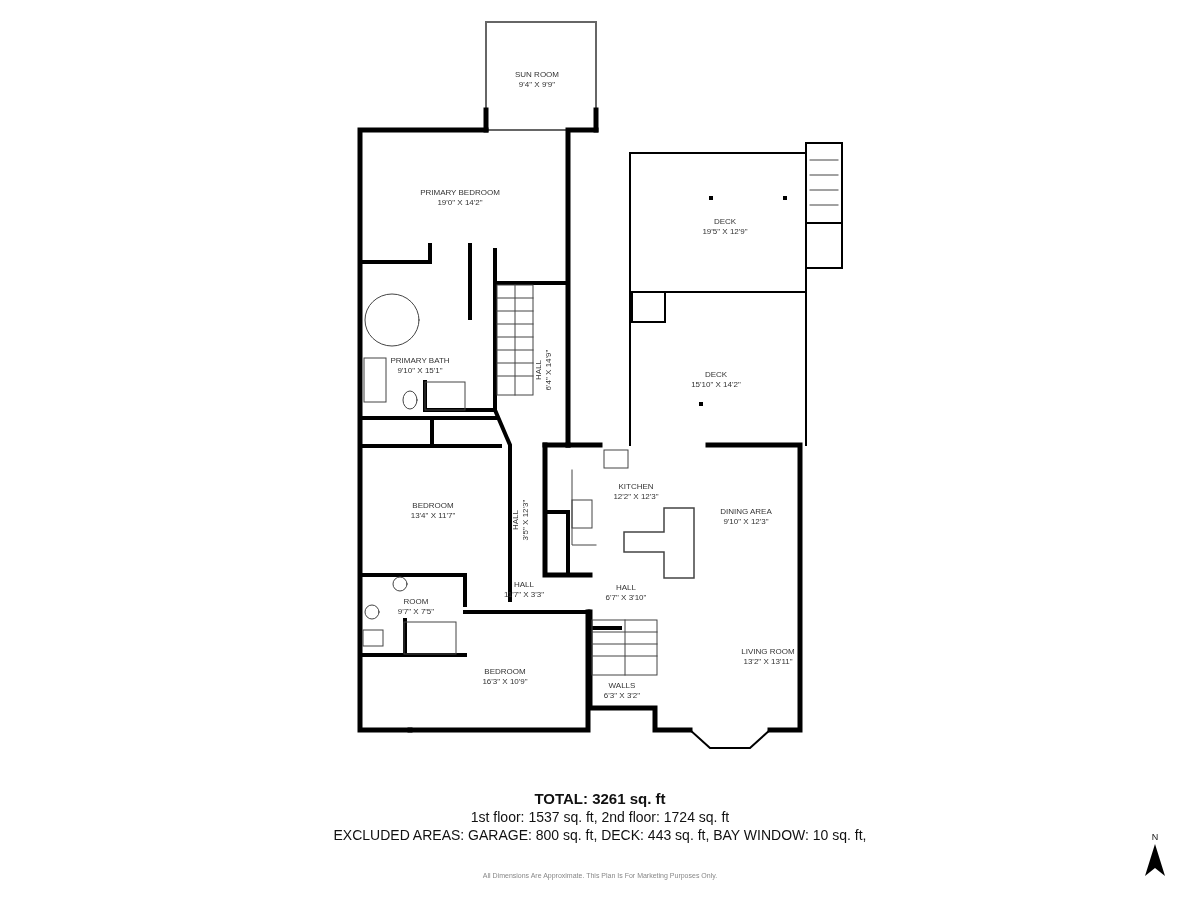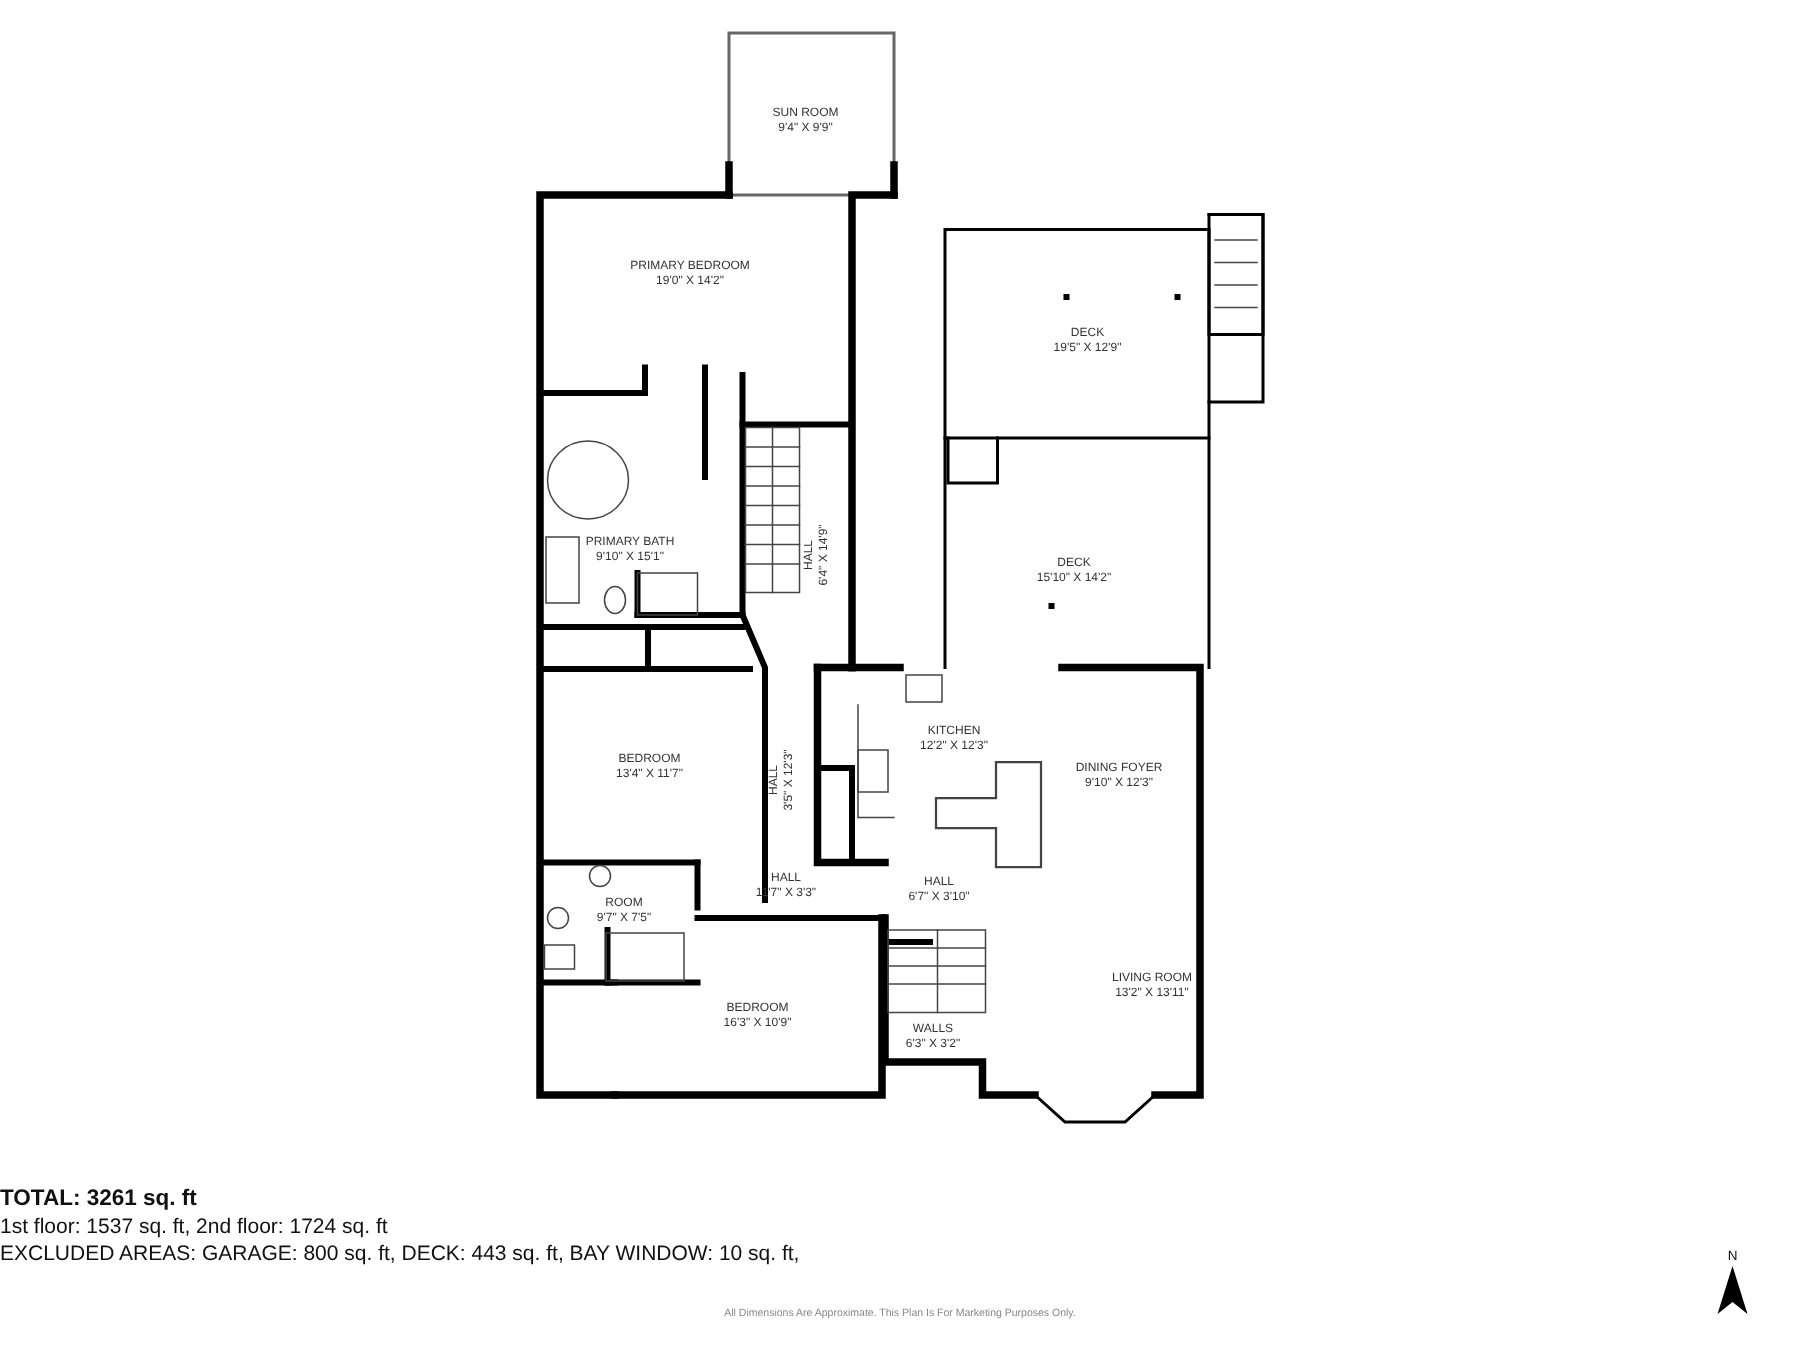--- a/index.html
+++ b/index.html
@@ -1,20 +1,20 @@
 <!DOCTYPE html>
 <html><head>
 <meta charset="utf-8">
 <style>
   html,body{margin:0;padding:0;background:#fff;}
   body{width:1200px;height:900px;position:relative;overflow:hidden;font-family:"Liberation Sans",sans-serif;color:#222;}
   #plan{position:absolute;left:0;top:0;width:1200px;height:900px;}
   .lbl{position:absolute;text-align:center;font-size:8px;line-height:10px;color:#333;white-space:nowrap;transform:translateX(-50%);}
   .lbl.rot{transform:translate(-50%,-50%) rotate(-90deg);}
-  .summary{position:absolute;left:0;width:1200px;text-align:left;top:790px;}
+  .summary{position:absolute;left:0;width:1200px;text-align:center;top:790px;}
   .summary .total{font-weight:bold;font-size:15px;line-height:18px;color:#111;}
   .summary .line{font-size:14px;line-height:18px;color:#111;}
   .disclaimer{position:absolute;left:0;width:1200px;text-align:center;top:872px;font-size:7px;color:#888;}
   .north{position:absolute;left:1140px;top:832px;width:30px;text-align:center;}
   .north .n{font-size:9px;color:#111;}
 </style>
 </head>
 <body>
 
 <svg id="plan" viewBox="0 0 1200 900" xmlns="http://www.w3.org/2000/svg">
@@ -111,21 +111,21 @@
     <rect x="709" y="196" width="4" height="4"></rect>
     <rect x="783" y="196" width="4" height="4"></rect>
     <rect x="699" y="402" width="4" height="4"></rect>
   </g>
 </svg>
 
 <div class="lbl" style="left:537px;top:70px;">
     <div>SUN ROOM</div>
     <div>9'4" X 9'9"</div>
   </div>
-<div class="lbl" style="left:460px;top:172px;text-align:center;">
+<div class="lbl" style="left:460px;top:188px;text-align:center;">
     <div>PRIMARY BEDROOM</div>
     <div>19'0" X 14'2"</div>
   </div>
 <div class="lbl" style="left:420px;top:356px;">
     <div>PRIMARY BATH</div>
     <div>9'10" X 15'1"</div>
   </div>
 <div class="lbl rot" style="left:544px;top:370px;">
     <div>HALL</div>
     <div>6'4" X 14'9"</div>
@@ -144,21 +144,21 @@
   </div>
 <div class="lbl rot" style="left:521px;top:520px;">
     <div>HALL</div>
     <div>3'5" X 12'3"</div>
   </div>
 <div class="lbl" style="left:636px;top:482px;">
     <div>KITCHEN</div>
     <div>12'2" X 12'3"</div>
   </div>
 <div class="lbl" style="left:746px;top:507px;">
-    <div>DINING FOYER</div>
+    <div>DINING AREA</div>
     <div>9'10" X 12'3"</div>
   </div>
 <div class="lbl" style="left:524px;top:580px;">
     <div>HALL</div>
     <div>11'7" X 3'3"</div>
   </div>
 <div class="lbl" style="left:626px;top:583px;">
     <div>HALL</div>
     <div>6'7" X 3'10"</div>
   </div>

